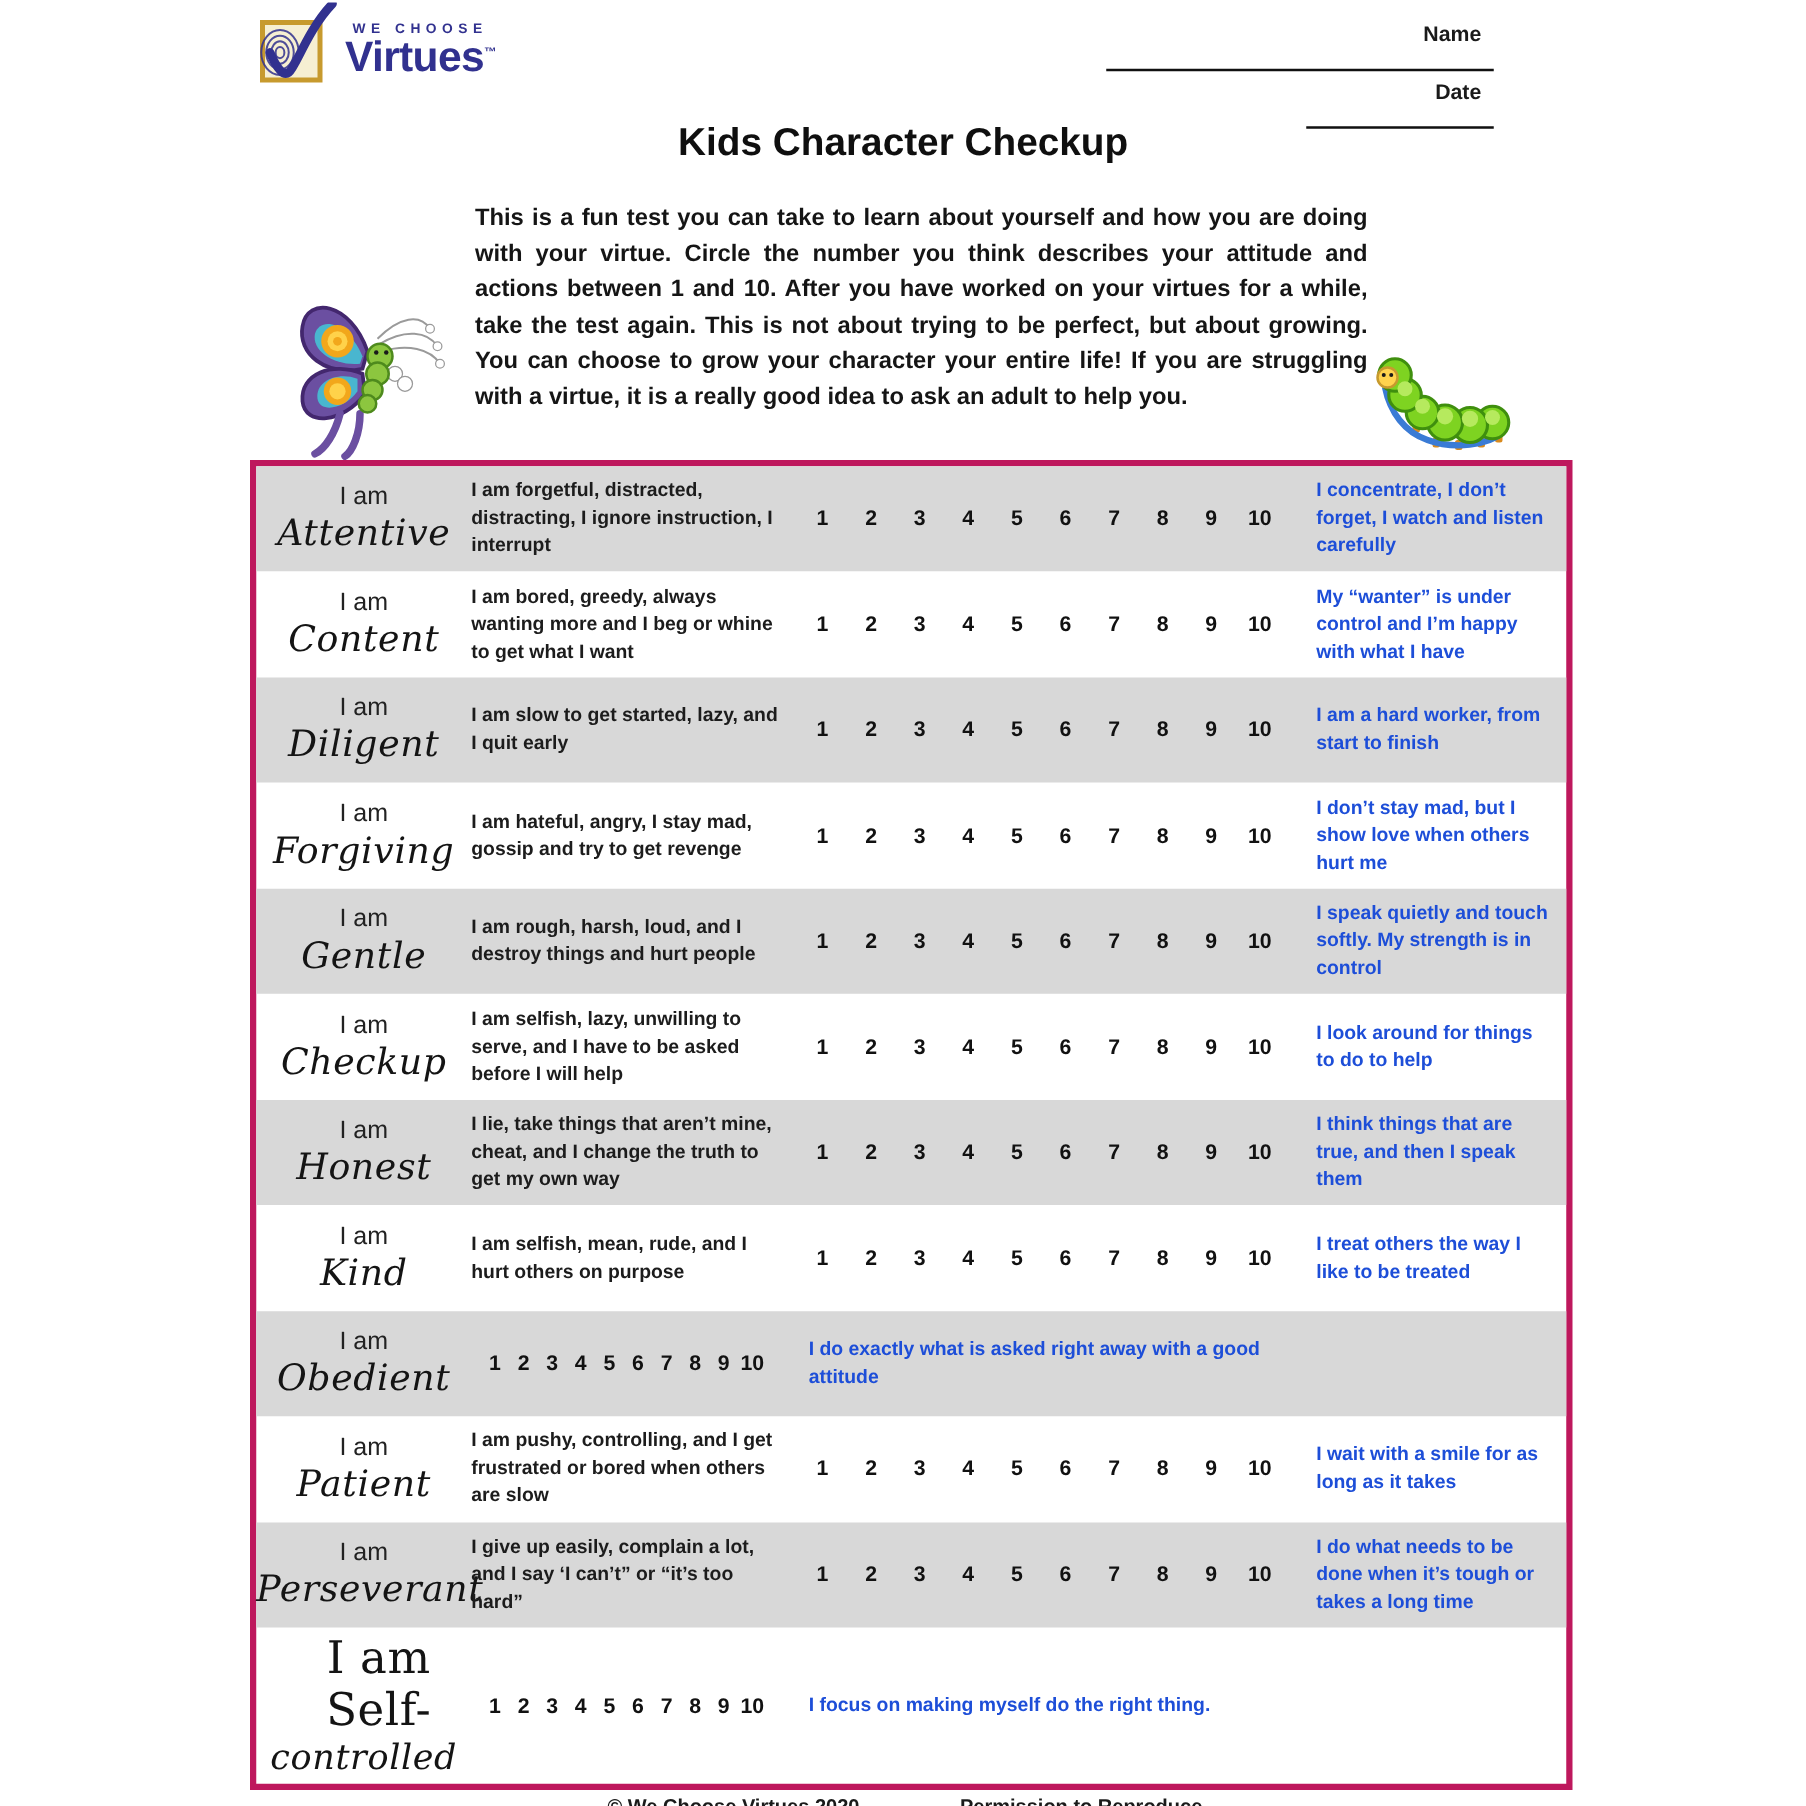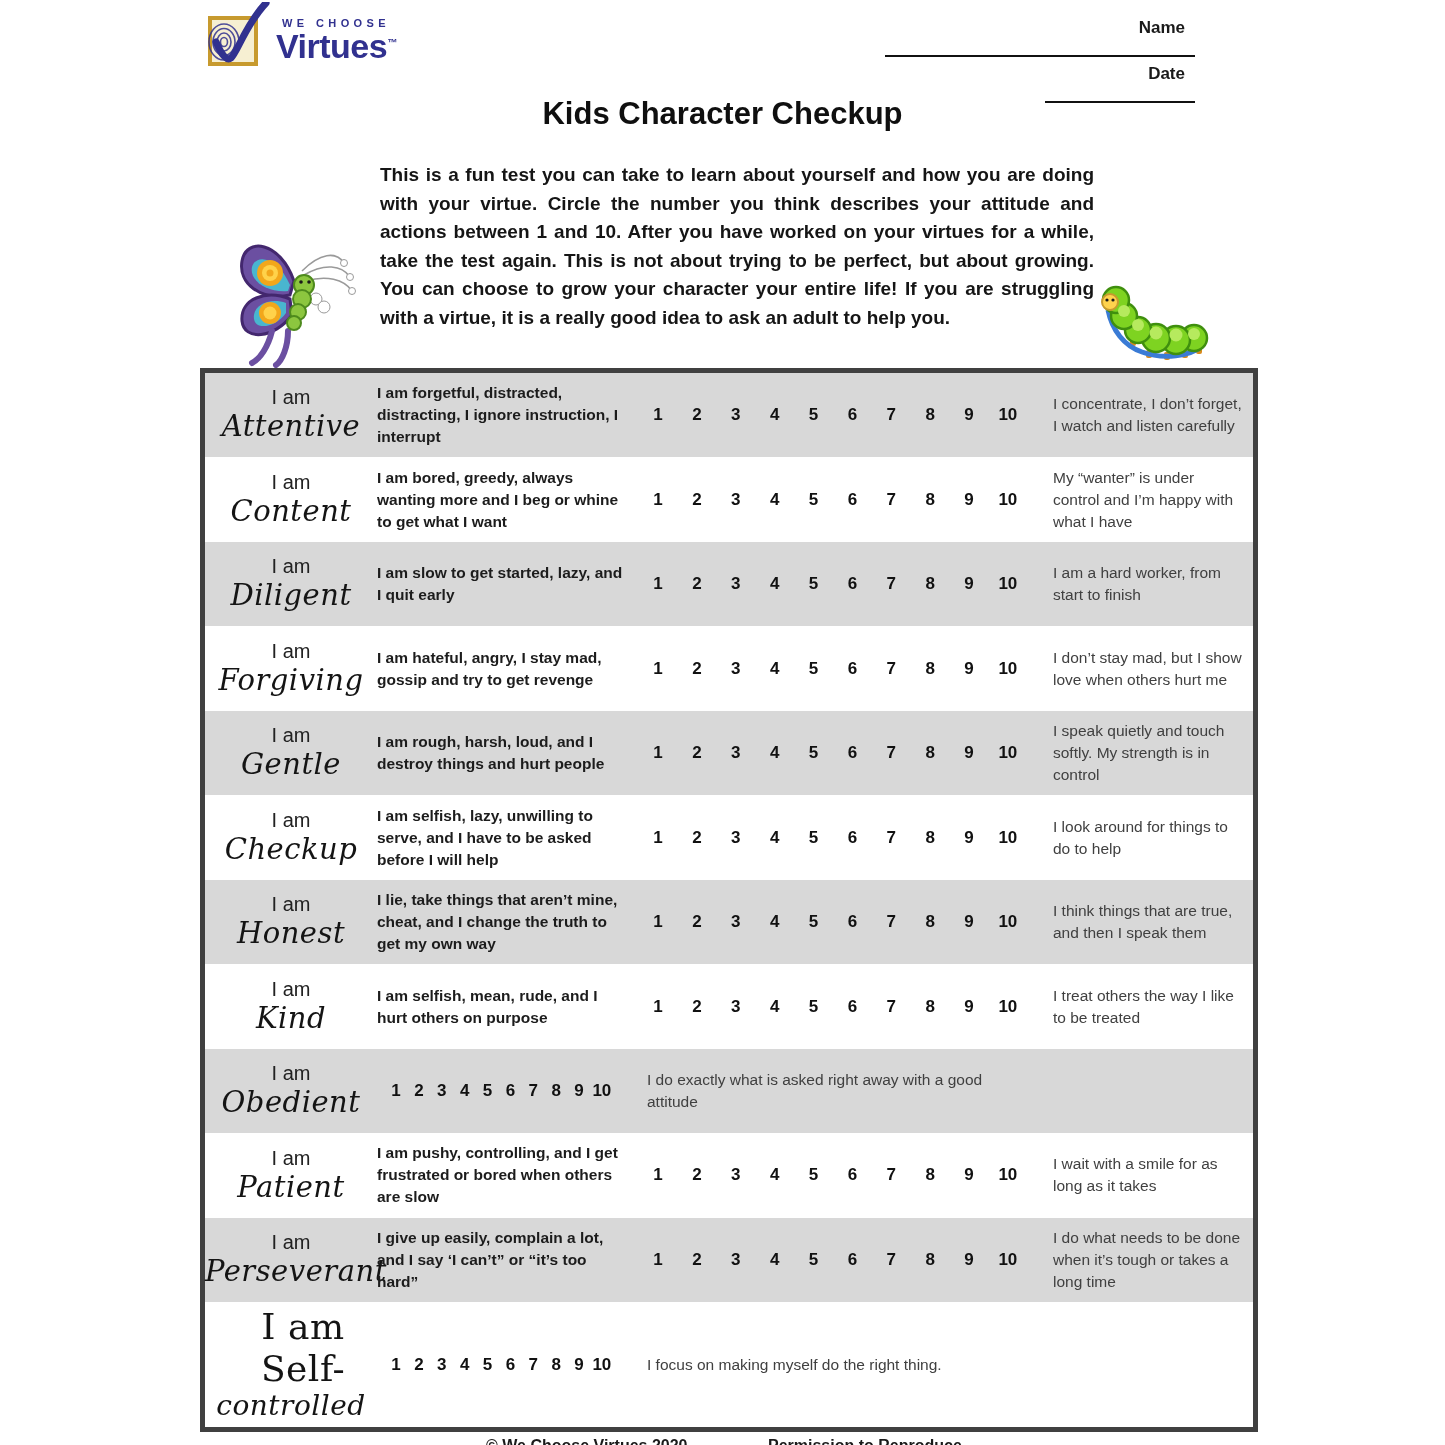--- a/index.html
+++ b/index.html
@@ -43,21 +43,21 @@
     position: absolute; left: 380px; top: 161px; width: 714px;
     font-size: 19px; font-weight: 600; line-height: 28.6px;
     text-align: justify; color: #151515;
   }
   .butterfly { position: absolute; left: 232px; top: 223px; width: 138px; height: 145px; }
   .caterpillar { position: absolute; left: 1090px; top: 276px; width: 122px; height: 88px; }
 
   
   .checkup-table {
     position: absolute; left: 200px; top: 368px; width: 1058px; height: 1064px;
-    border: 5px solid #404040;
+    border: 5px solid #be185d;
     display: flex; flex-direction: column;
     background: #ffffff;
   }
   .row {
     flex: 1 1 auto;
     display: grid;
     grid-template-columns: 172px 262px 406px 1fr;
     align-items: center;
     min-height: 84px;
     padding: 4px 0;
@@ -78,22 +78,22 @@
     font-size: 15.5px; font-weight: 600; line-height: 1.42;
     padding-right: 16px; color: #1c1c1c;
   }
   .cell.nums {
     display: flex; justify-content: space-between; align-items: center;
     padding: 0 26px 0 8px;
     font-size: 17px; font-weight: bold; color: #111;
   }
   .cell.nums span { display: inline-block; width: 22px; text-align: center; }
   .cell.pos {
-    font-size: 15.5px; font-weight: 400; line-height: 1.42;
-    padding: 0 10px 0 8px; color: #404040;
+    font-size: 15.5px; font-weight: 700; line-height: 1.42;
+    padding: 0 10px 0 8px; color: #1d4ed8;
   }
 
   
   .footer-copyright { position: absolute; left: 486px; top: 1437px; font-size: 16px; font-weight: bold; }
   .footer-permission { position: absolute; left: 768px; top: 1437px; font-size: 16px; font-weight: bold; }
 </style>
 </head>
 <body>
 
 <div class="logo">

